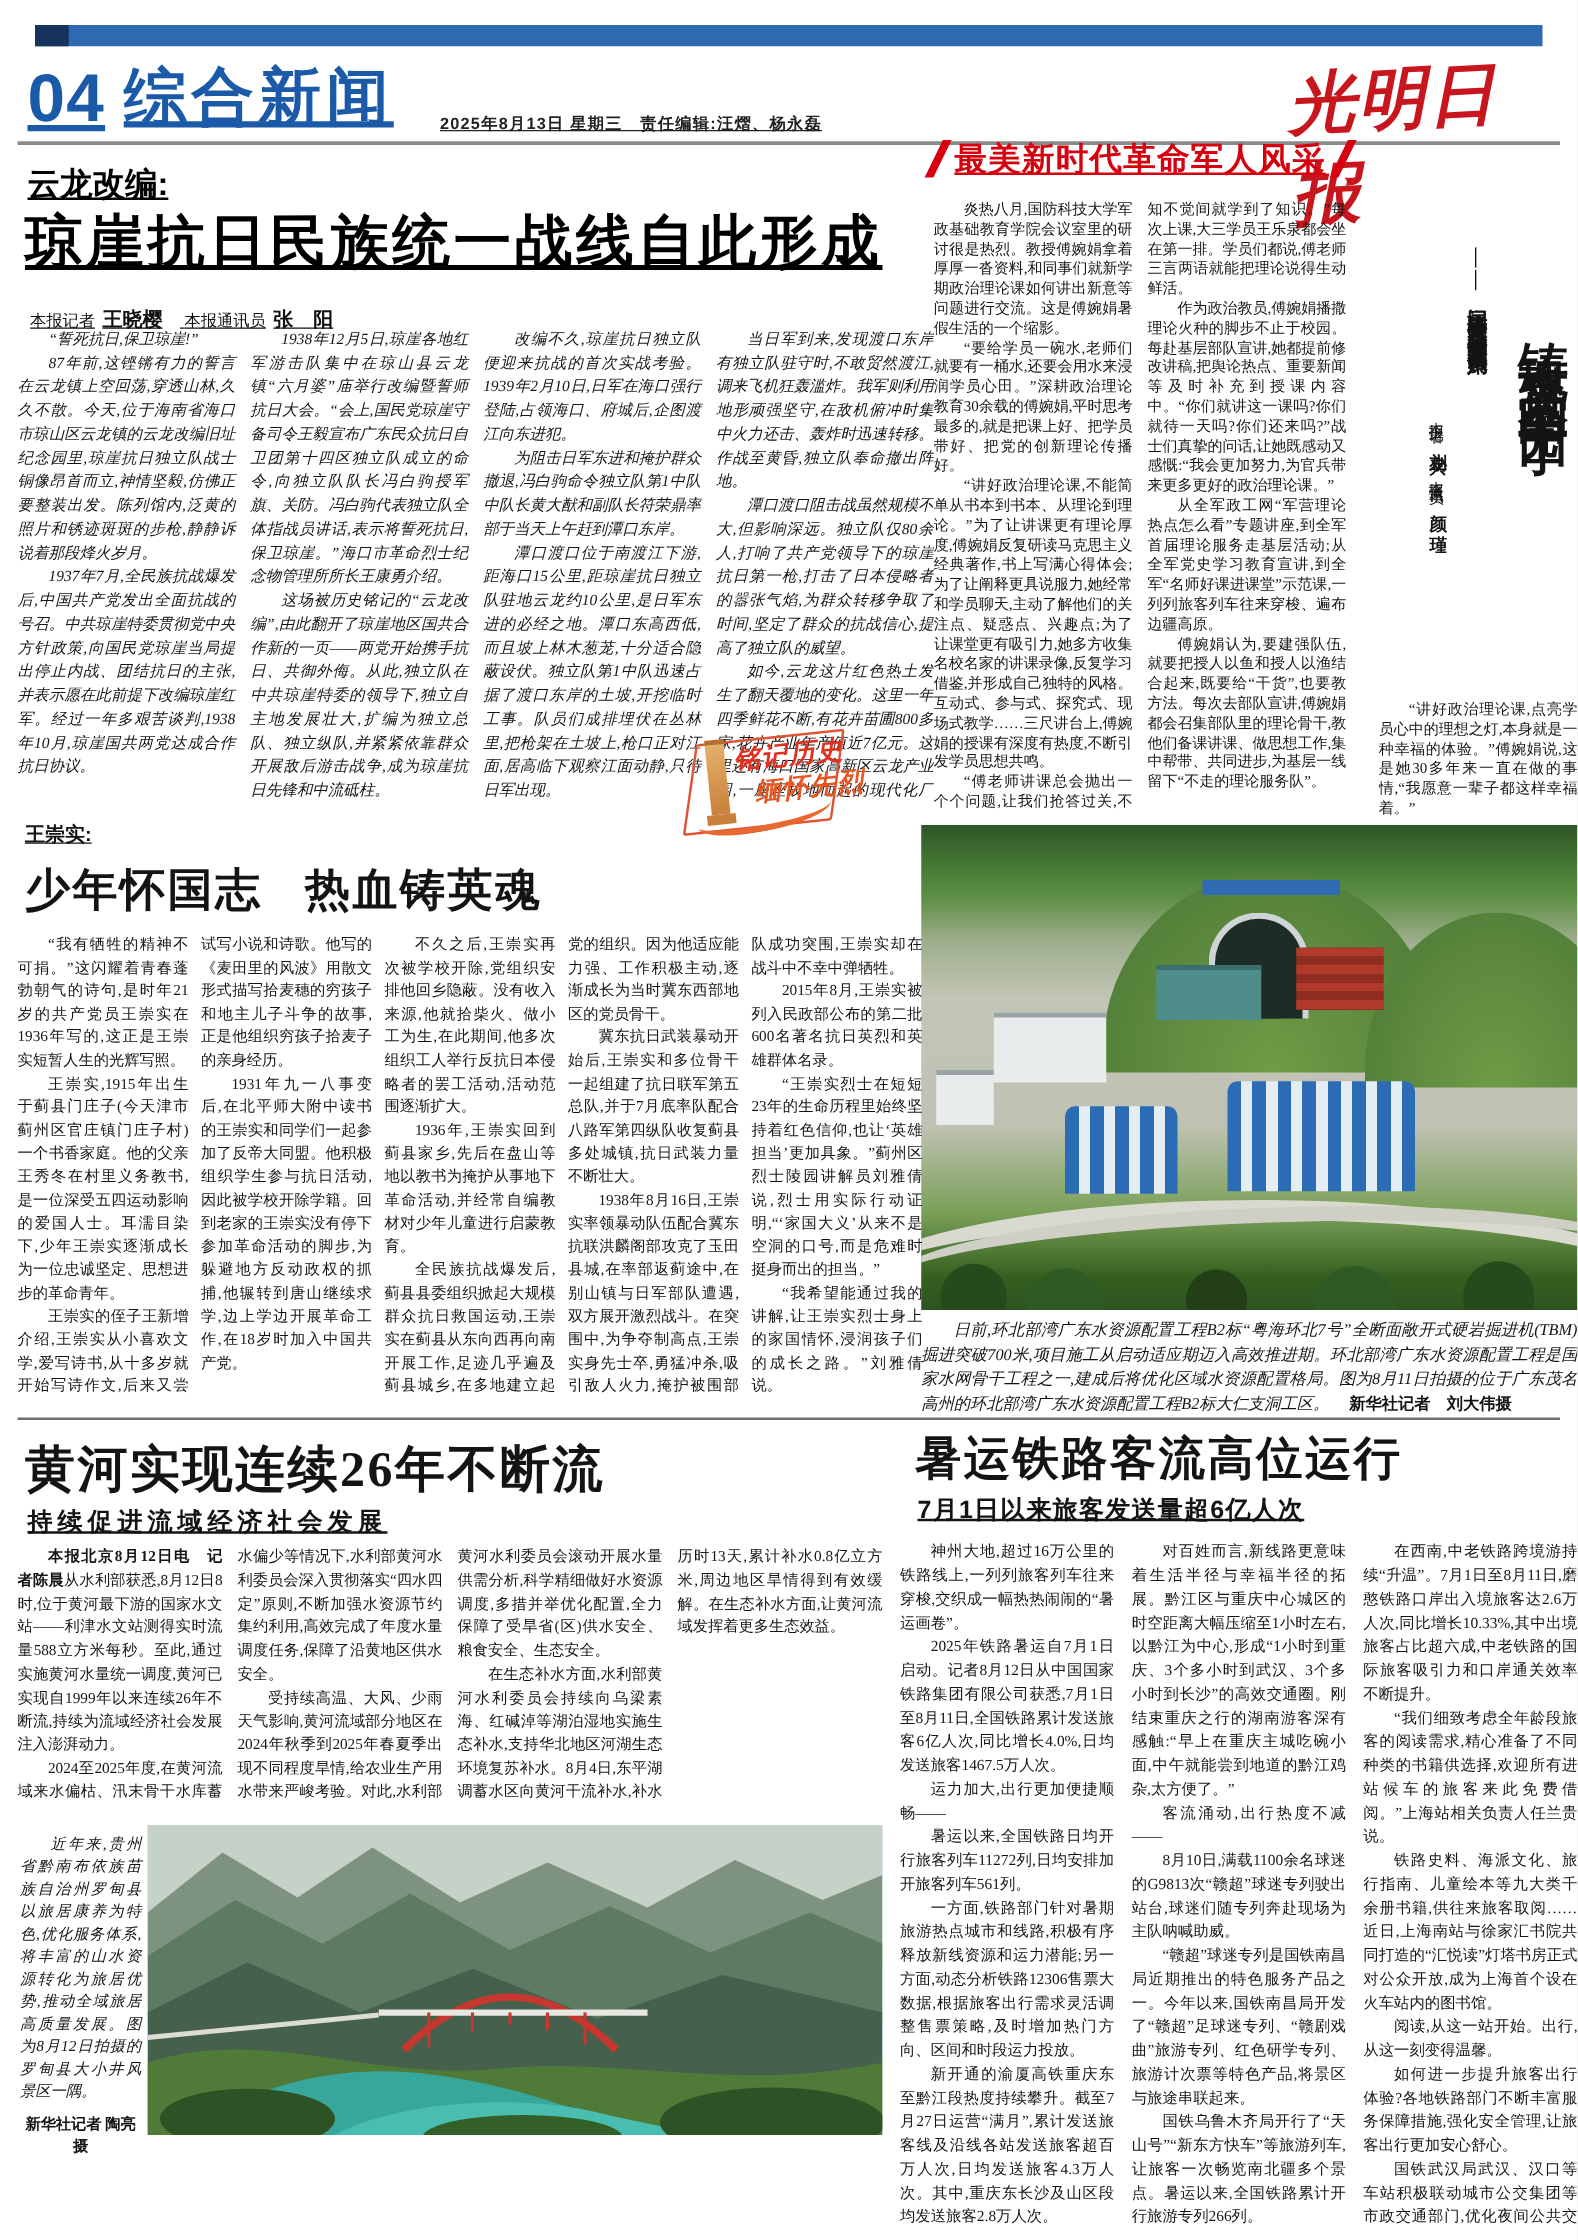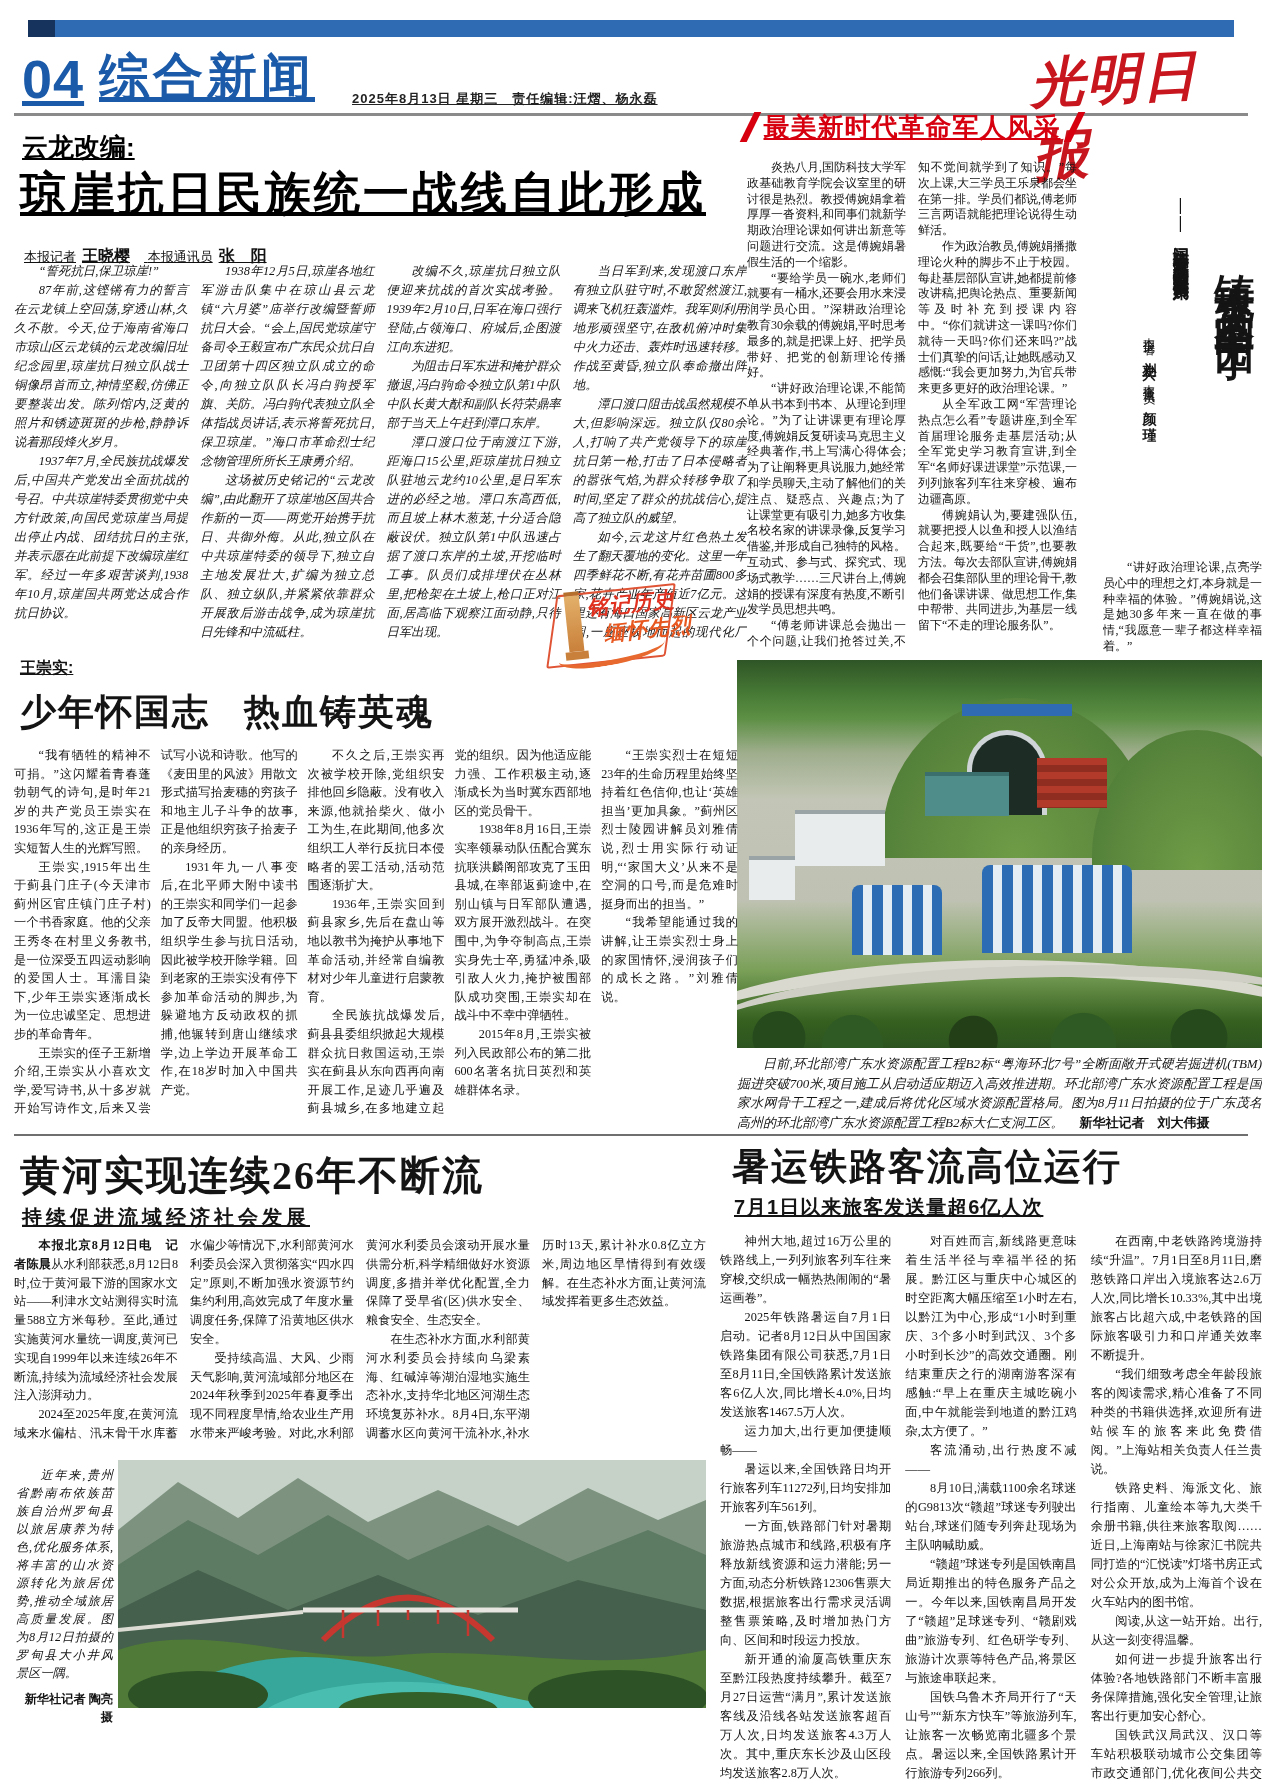--- a/index.html
+++ b/index.html
@@ -80,21 +80,21 @@
   .tbm-caption{left:737px;top:1054px;width:525px;font-size:13px;line-height:19.5px;font-style:italic;text-align:justify;}
   .tbm-caption .credit{font-weight:700;font-style:normal;margin-left:16px;white-space:nowrap;}
   
   .mid-rule{left:14px;top:1134px;width:1234px;height:2px;background:#6f6f6f;}
   
   .hh-headline{left:20px;top:1148px;font-size:40px;font-weight:900;letter-spacing:2px;}
   .hh-subhead{left:22px;top:1204px;font-size:20px;font-weight:700;letter-spacing:4px;}
   .hh-body{left:14px;top:1236px;width:692px;height:216px;column-count:4;column-gap:12px;
     font-size:12.2px;line-height:18.8px;}
   .hh-caption{left:16px;top:1466px;width:97px;font-size:12.2px;line-height:18px;font-style:italic;text-align:justify;}
-  .hh-caption .credit{display:block;font-weight:700;font-style:normal;text-align:right;margin-top:8px;text-indent:0;}
+  .hh-caption .credit{display:block;font-weight:700;font-style:normal;text-align:center;margin-top:8px;text-indent:0;}
   .gz{left:118px;top:1460px;width:588px;height:248px;overflow:hidden;background:#c8d2c9;}
   
   .sy-headline{left:732px;top:1142px;font-size:37px;font-weight:900;letter-spacing:2px;}
   .sy-subhead{left:734px;top:1194px;font-size:20px;font-weight:700;letter-spacing:1px;}
   .sy-body{left:720px;top:1232px;width:542px;height:556px;column-count:3;column-gap:14px;
     font-size:12.3px;line-height:19px;}
 </style>
 </head>
 <body>
 
@@ -187,20 +187,21 @@
   </div>
   <div class="abs wang-body colbody">
     <div>
         <p class="para">“我有牺牲的精神不可捐。”这闪耀着青春蓬勃朝气的诗句,是时年21岁的共产党员王崇实在1936年写的,这正是王崇实短暂人生的光辉写照。</p>
         <p class="para">王崇实,1915年出生于蓟县门庄子(今天津市蓟州区官庄镇门庄子村)一个书香家庭。他的父亲王秀冬在村里义务教书,是一位深受五四运动影响的爱国人士。耳濡目染下,少年王崇实逐渐成长为一位忠诚坚定、思想进步的革命青年。</p>
         <p class="para">王崇实的侄子王新增介绍,王崇实从小喜欢文学,爱写诗书,从十多岁就开始写诗作文,后来又尝试写小说和诗歌。他写的《麦田里的风波》用散文形式描写拾麦穗的穷孩子和地主儿子斗争的故事,正是他组织穷孩子拾麦子的亲身经历。</p>
         <p class="para">1931年九一八事变后,在北平师大附中读书的王崇实和同学们一起参加了反帝大同盟。他积极组织学生参与抗日活动,因此被学校开除学籍。回到老家的王崇实没有停下参加革命活动的脚步,为躲避地方反动政权的抓捕,他辗转到唐山继续求学,边上学边开展革命工作,在18岁时加入中国共产党。</p>
         <p class="para">不久之后,王崇实再次被学校开除,党组织安排他回乡隐蔽。没有收入来源,他就拾柴火、做小工为生,在此期间,他多次组织工人举行反抗日本侵略者的罢工活动,活动范围逐渐扩大。</p>
         <p class="para">1936年,王崇实回到蓟县家乡,先后在盘山等地以教书为掩护从事地下革命活动,并经常自编教材对少年儿童进行启蒙教育。</p>
         <p class="para">全民族抗战爆发后,蓟县县委组织掀起大规模群众抗日救国运动,王崇实在蓟县从东向西再向南开展工作,足迹几乎遍及蓟县城乡,在多地建立起党的组织。因为他适应能力强、工作积极主动,逐渐成长为当时冀东西部地区的党员骨干。</p>
+        <p class="para">冀东抗日武装暴动开始后,王崇实和多位骨干一起组建了抗日联军第五总队,并于7月底率队配合八路军第四纵队收复蓟县多处城镇,抗日武装力量不断壮大。</p>
         <p class="para">1938年8月16日,王崇实率领暴动队伍配合冀东抗联洪麟阁部攻克了玉田县城,在率部返蓟途中,在别山镇与日军部队遭遇,双方展开激烈战斗。在突围中,为争夺制高点,王崇实身先士卒,勇猛冲杀,吸引敌人火力,掩护被围部队成功突围,王崇实却在战斗中不幸中弹牺牲。</p>
         <p class="para">2015年8月,王崇实被列入民政部公布的第二批600名著名抗日英烈和英雄群体名录。</p>
         <p class="para">“王崇实烈士在短短23年的生命历程里始终坚持着红色信仰,也让‘英雄担当’更加具象。”蓟州区烈士陵园讲解员刘雅倩说,烈士用实际行动证明,“‘家国大义’从来不是空洞的口号,而是危难时挺身而出的担当。”</p>
         <p class="para">“我希望能通过我的讲解,让王崇实烈士身上的家国情怀,浸润孩子们的成长之路。”刘雅倩说。</p>
       </div>
 
   </div>
 
   <div class="abs mid-rule"></div>
 

